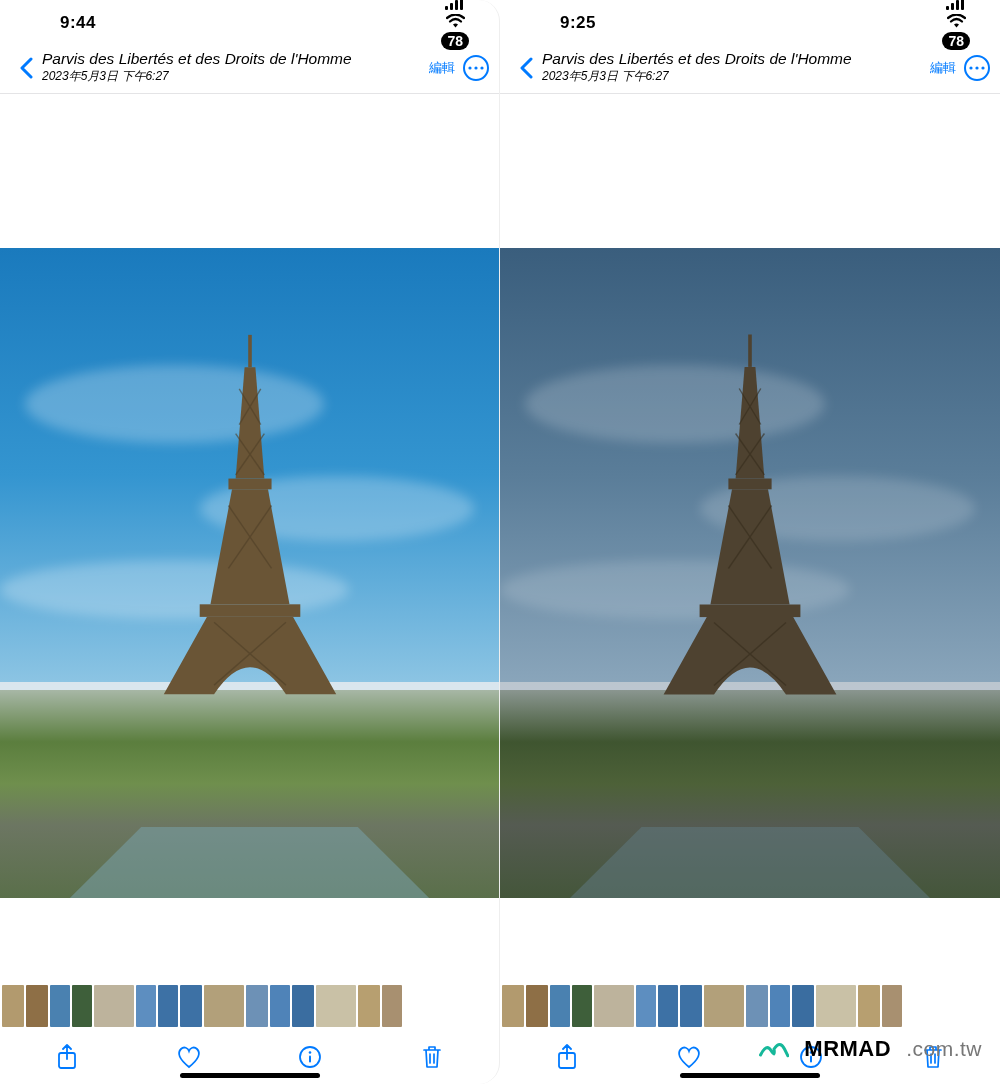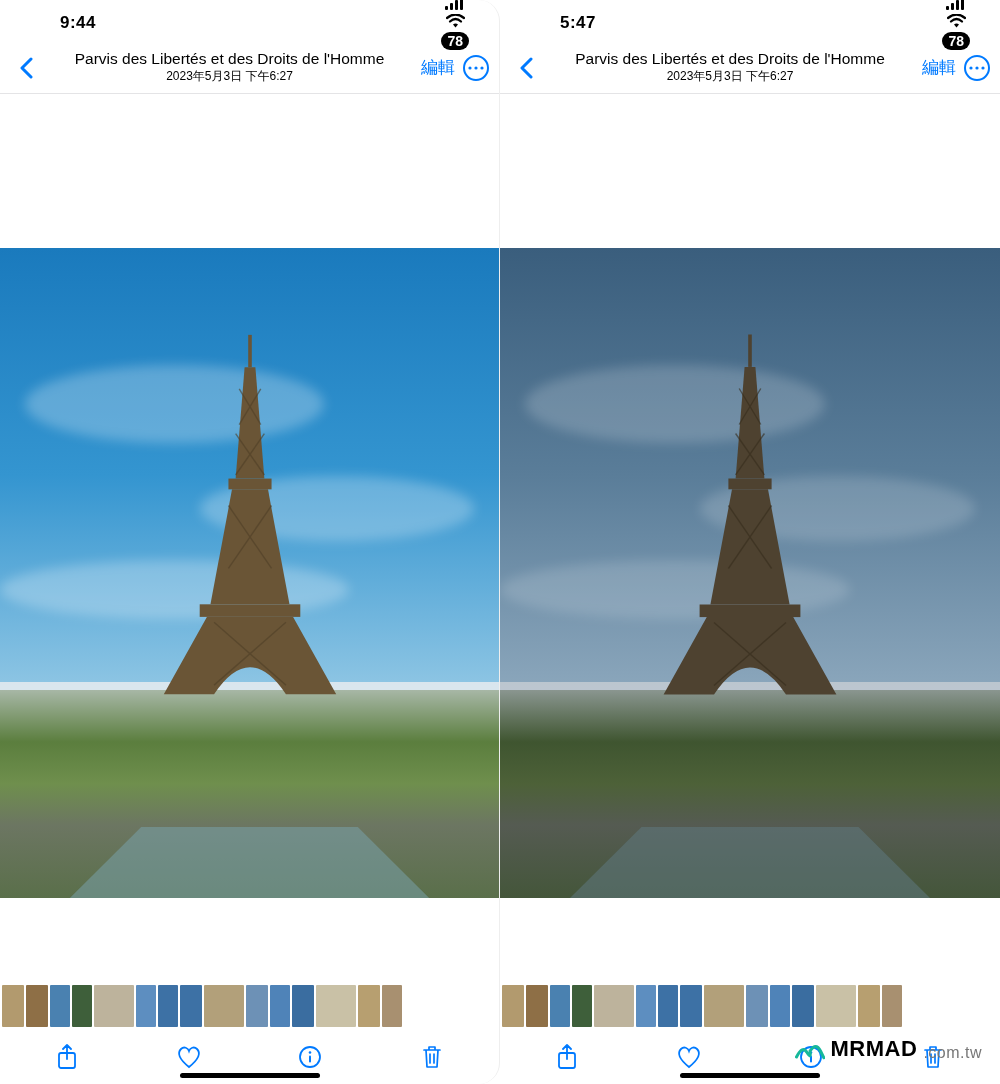--- a/index.html
+++ b/index.html
@@ -31,24 +31,24 @@
     padding:1px 6px; font-size:14px; font-weight:700; display:flex; align-items:center;
   }
 
   
   .nav {
     height: 48px;
     display:flex; align-items:center; padding:0 10px 4px 10px;
     border-bottom:1px solid #e4e4e6;
   }
   .nav-back { width:32px; display:flex; justify-content:center; }
-  .nav-title-wrap { flex:1; text-align:center; overflow:hidden; }
+  .nav-title-wrap { flex:1; overflow:hidden;font-style:italic; }
   .nav-title { font-size:15.5px; color:#000; font-weight:400; white-space:nowrap; overflow:hidden; text-overflow:ellipsis; }
   .nav-sub { font-size:12px; color:#000; margin-top:0; }
-  .nav-edit { color:#007aff; font-size:17px; margin:0 8px 0 4px; }
+  .nav-edit { color:#007aff; font-size:13px; margin:0 8px 0 4px; }
   .nav-more {
     width:26px;height:26px;border:2px solid #007aff;border-radius:50%;
     display:flex;align-items:center;justify-content:center;
   }
 
   
   .photo-area {
     flex:1; display:flex; align-items:center; justify-content:center; background:#fff; padding-top:90px; padding-bottom:20px;
     overflow:hidden;
   }
@@ -84,23 +84,23 @@
     height:54px; display:flex; justify-content:space-around; align-items:center;
     border-top:0px solid #eee; padding:0 6px;
   }
   .tool { color:#007aff; width:40px; height:32px; display:flex; align-items:center; justify-content:center; }
 
   .home-indicator { position:absolute; bottom:6px; left:50%; transform:translateX(-50%);
     width:140px; height:5px; background:#000; border-radius:3px; }
 
   .watermark {
     position:absolute; right:18px; bottom:22px; font-weight:700; font-size:22px;
-    display:flex; align-items:flex-end; gap:6px; color:#000; letter-spacing:0.5px;
-  }
-  .watermark .wm-light { font-weight:400; color:#777; font-size:16px; }
+    display:flex; align-items:center; gap:15px; color:#000; letter-spacing:0.5px;
+  }
+  .watermark .wm-light { font-weight:400; color:#777; font-size:21px; }
   .wm-logo { width:30px;height:22px; }
 </style>
 </head>
 <body>
 
 <div class="container">
 
   <div class="pane">
     <div class="status-bar">
       <span class="status-time">9:44</span>
@@ -217,21 +217,21 @@
           <svg width="22" height="26" viewBox="0 0 22 26">
             <path d="M3 6 L19 6 M8 6 L8 3 L14 3 L14 6 M5 6 L6 23 L16 23 L17 6 M9 10 L9 19 M13 10 L13 19" stroke="#007aff" stroke-width="1.7" fill="none" stroke-linecap="round" stroke-linejoin="round"></path>
           </svg>
         </div>
     </div>
     <div class="home-indicator"></div>
   </div>
 
   <div class="pane">
     <div class="status-bar">
-      <span class="status-time">5:47</span>
+      <span class="status-time">9:25</span>
       <div class="status-right">
         <svg width="20" height="13" viewBox="0 0 20 13">
             <rect x="0" y="9" width="3" height="4" rx="1" fill="#000"></rect>
             <rect x="5" y="6" width="3" height="7" rx="1" fill="#000"></rect>
             <rect x="10" y="3" width="3" height="10" rx="1" fill="#000"></rect>
             <rect x="15" y="0" width="3" height="13" rx="1" fill="#000"></rect>
           </svg>
         <svg width="19" height="14" viewBox="0 0 19 14">
             <path d="M9.5 13.5 L7 10.5 Q9.5 8.5 12 10.5 Z" fill="#000"></path>
             <path d="M4 7.5 Q9.5 2.5 15 7.5" stroke="#000" stroke-width="2.3" fill="none" stroke-linecap="round"></path>

